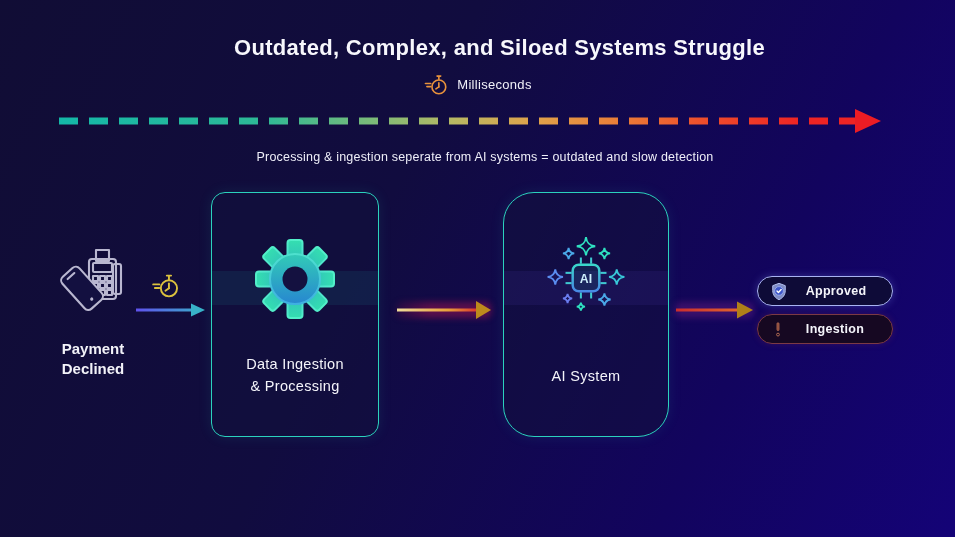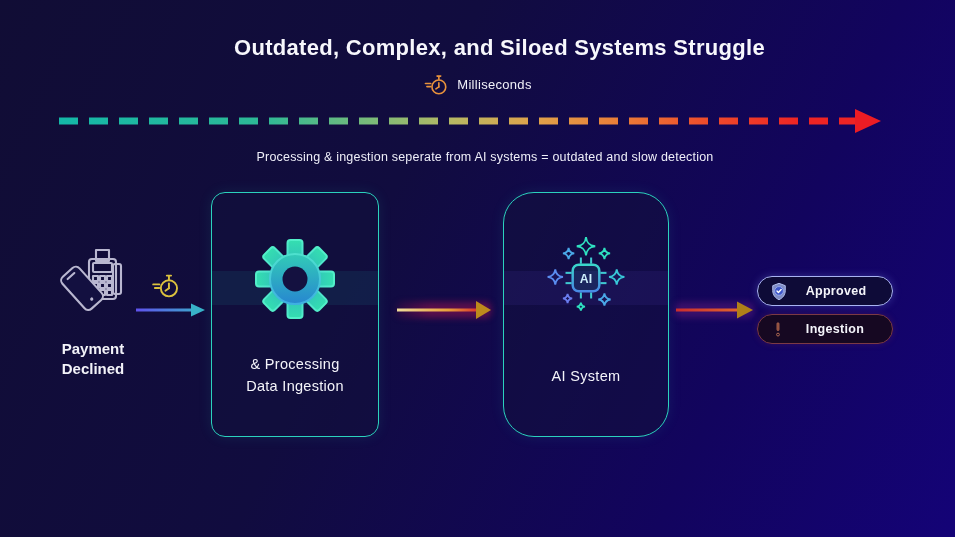--- a/index.html
+++ b/index.html
@@ -203,22 +203,22 @@
         <rect x="32.5" y="1" width="15" height="18" rx="3" transform="rotate(135 40 40)"></rect>
         <rect x="32.5" y="1" width="15" height="18" rx="3" transform="rotate(180 40 40)"></rect>
         <rect x="32.5" y="1" width="15" height="18" rx="3" transform="rotate(225 40 40)"></rect>
         <rect x="32.5" y="1" width="15" height="18" rx="3" transform="rotate(270 40 40)"></rect>
         <rect x="32.5" y="1" width="15" height="18" rx="3" transform="rotate(315 40 40)"></rect>
         <circle cx="40" cy="40" r="25"></circle>
       </g>
       <circle cx="40" cy="40" r="12.5" fill="#141140"></circle>
     </svg>
     <div class="box-label label-data">
+      <div>Data Ingestion</div>
       <div>&amp; Processing</div>
-      <div>Data Ingestion</div>
     </div>
   </div>
 
   <div class="arrow-wrap arrow2">
     <div class="glow-band glow-crimson"></div>
     <svg class="arrow-svg" width="99" height="26" viewBox="0 0 99 26">
       <defs>
         <linearGradient id="a2" x1="0" y1="0" x2="99" y2="0" gradientUnits="userSpaceOnUse">
           <stop offset="0" stop-color="#f0e0a0"></stop>
             <stop offset="0.55" stop-color="#e8a03a"></stop>

